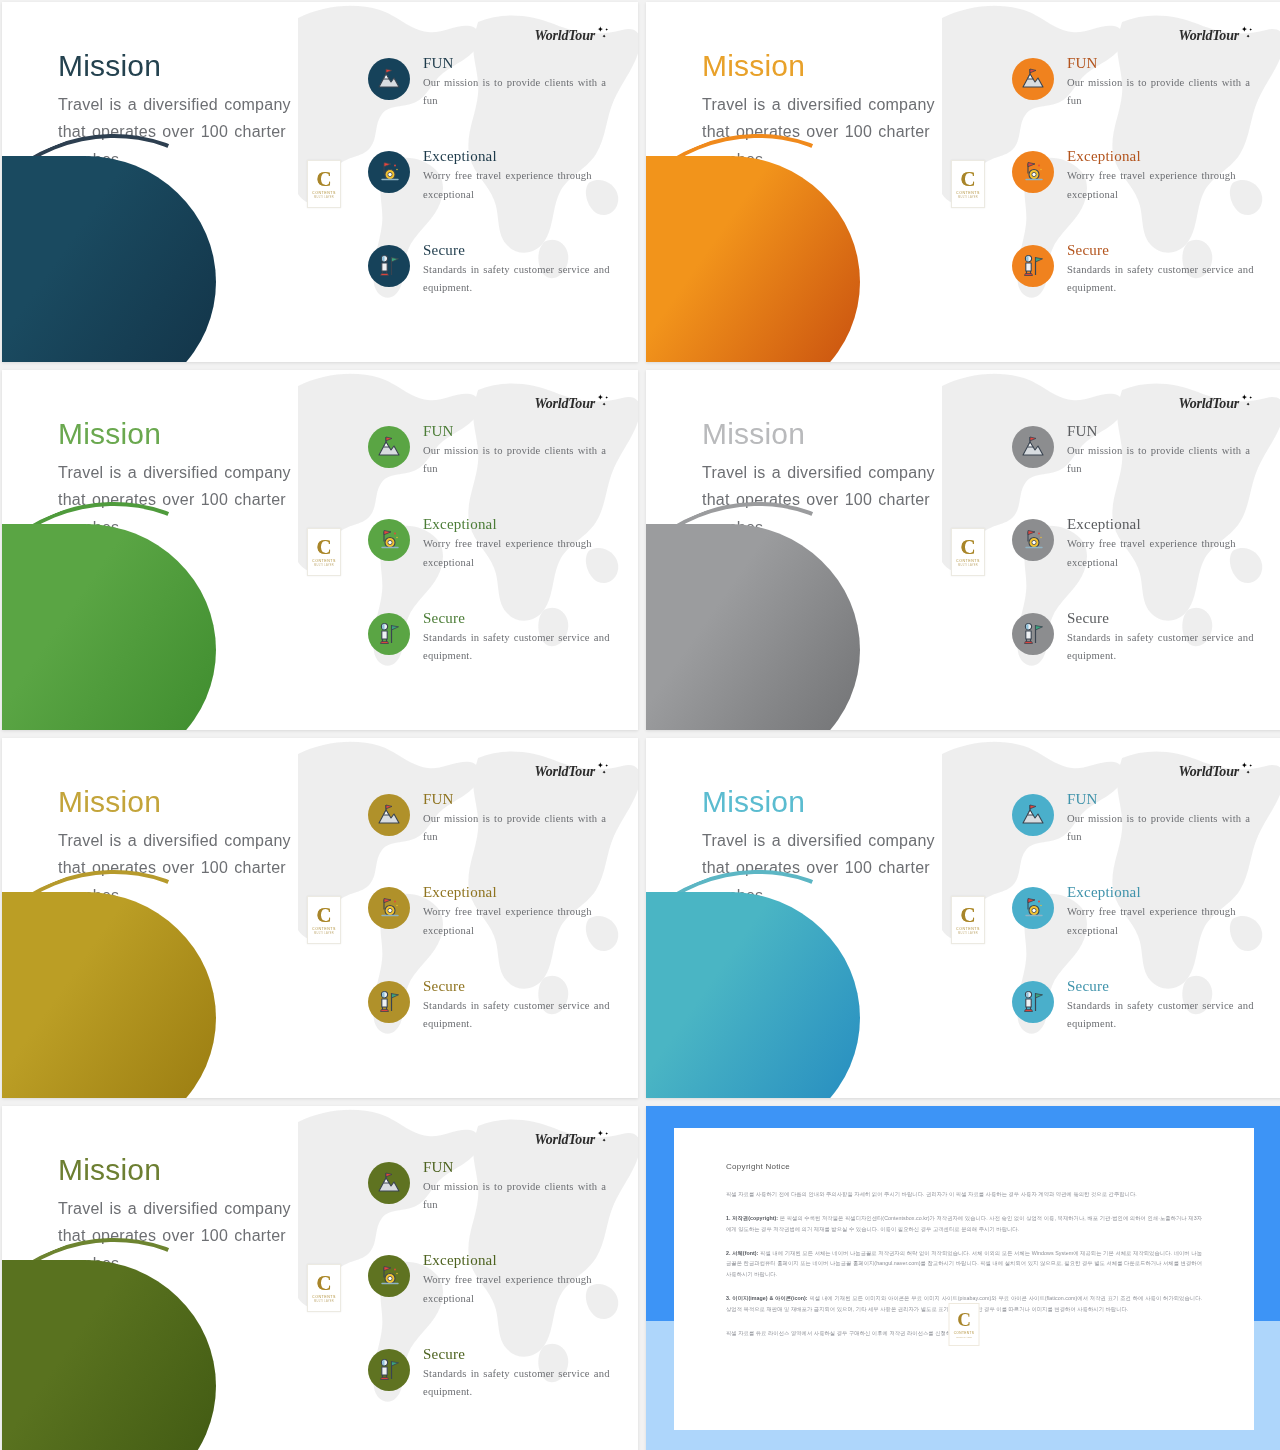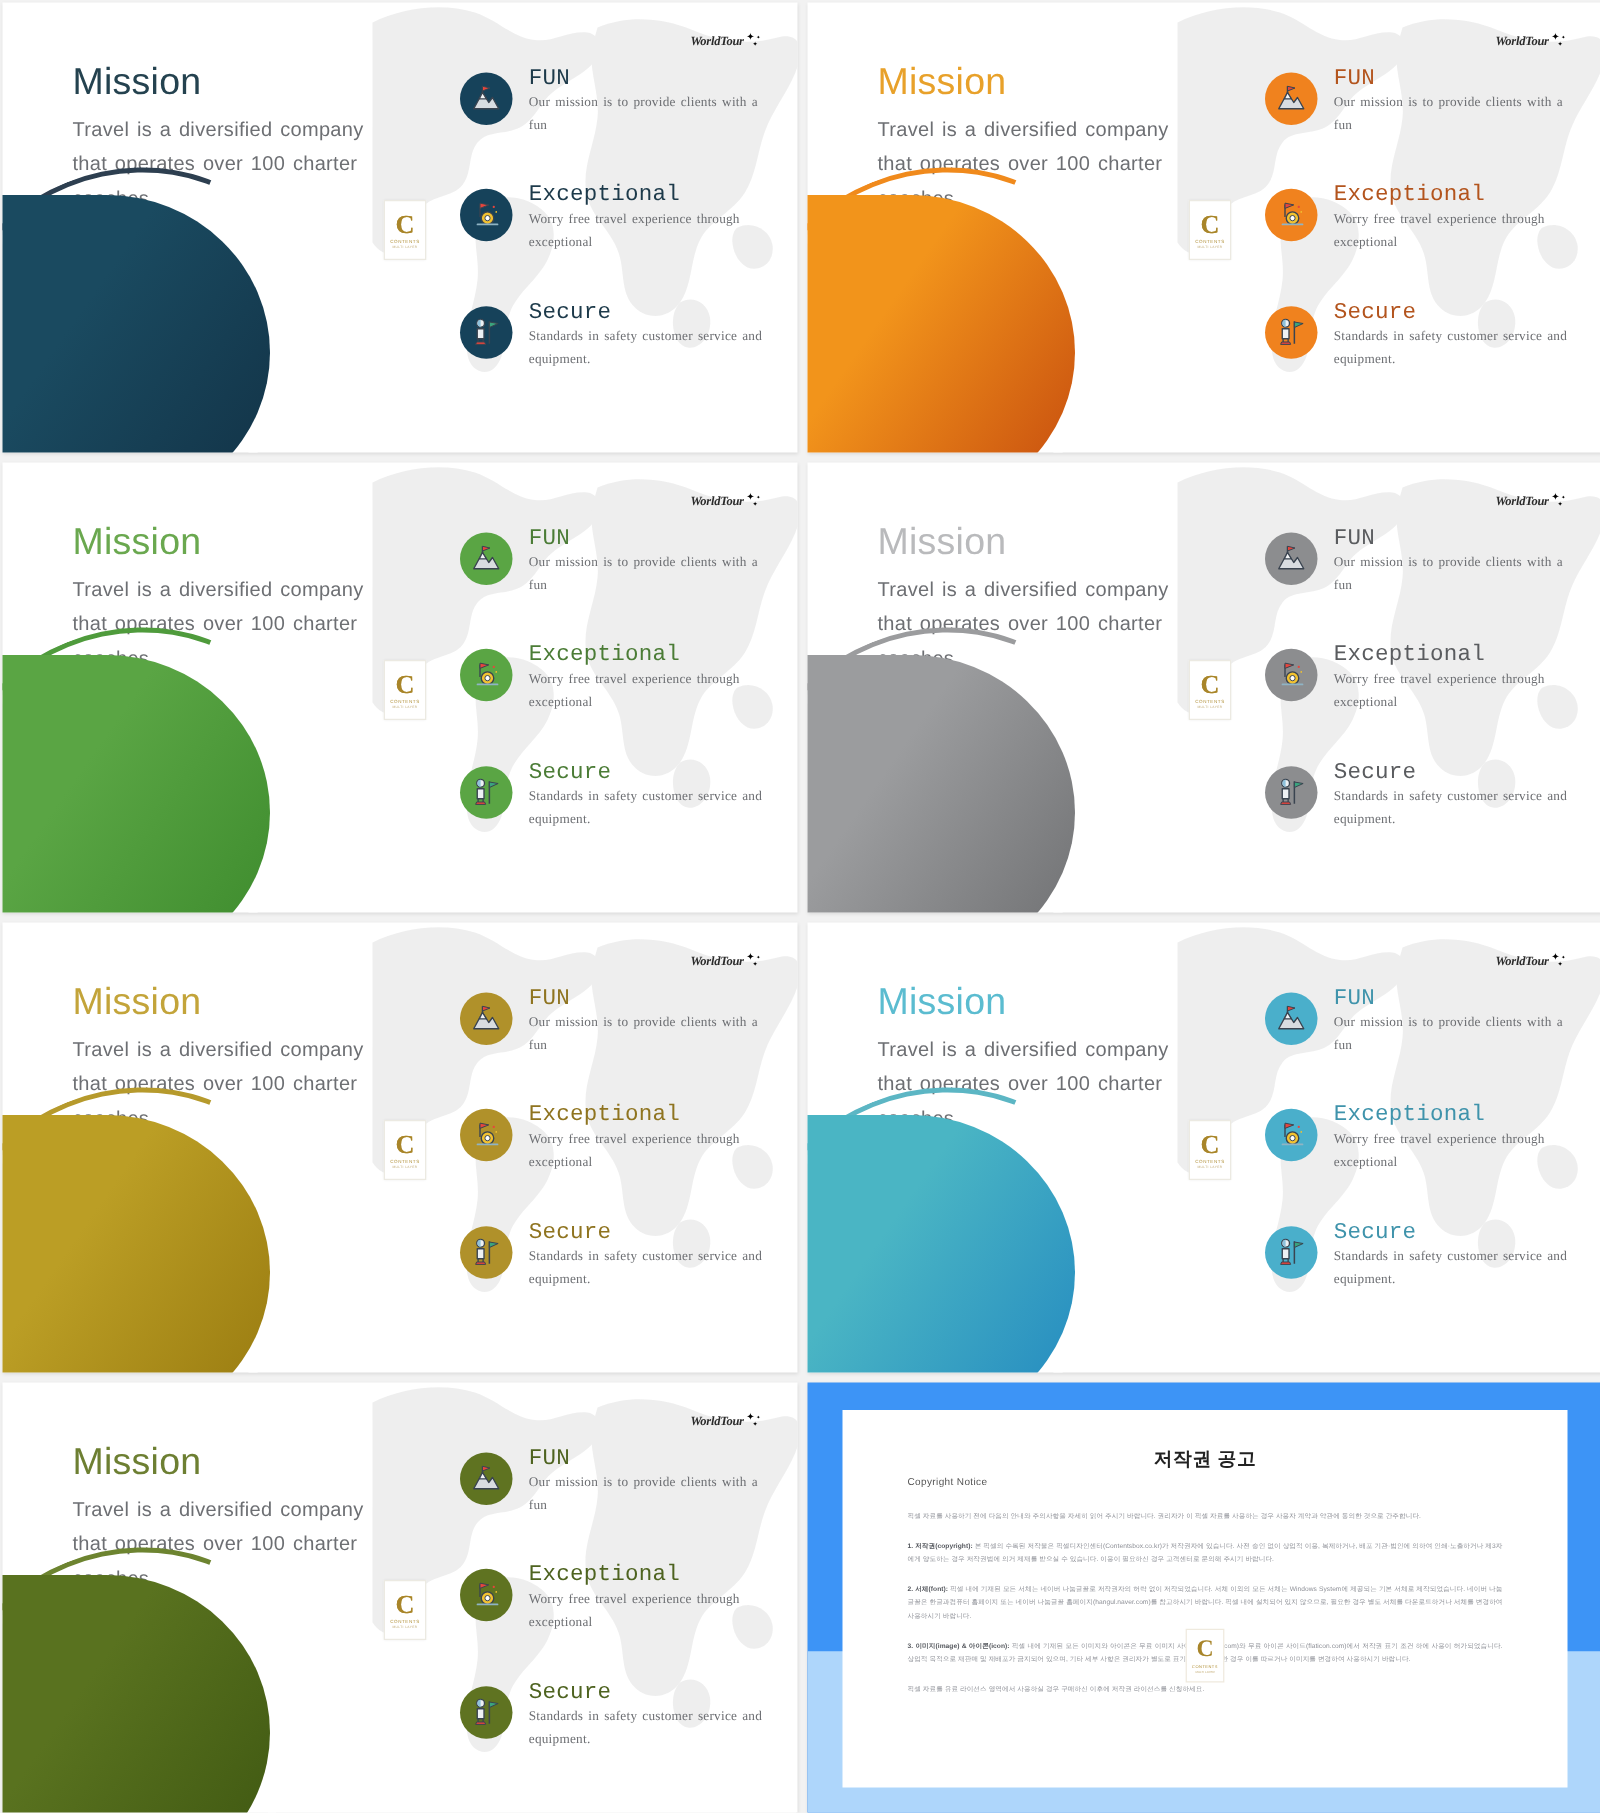--- a/index.html
+++ b/index.html
@@ -113,21 +113,21 @@
   
   .logo {
     position: absolute;
     right: 26px; top: 26px;
     display: flex; align-items: flex-start;
   }
   .logo .wordmark {
     font-family: "Liberation Serif", serif;
     font-style: italic;
     font-weight: bold;
-    font-size: 10px;
+    font-size: 14px;
     letter-spacing: -.2px;
     color: #2b2b2b;
   }
   .logo .sparkles { position: relative; width: 16px; height: 12px; margin-left: 1px; }
   .logo .sp { position: absolute; }
   .logo .sp.a { left: 1px; top: -2px; font-size: 8px; line-height: 8px; }
   .logo .sp.b { left: 9px; top: 0px; font-size: 4px; line-height: 4px; }
   .logo .sp.c { left: 6px; top: 6px; font-size: 5px; line-height: 5px; }
 
   
@@ -138,22 +138,22 @@
     flex: 0 0 auto;
     width: 42px; height: 42px;
     border-radius: 50%;
     position: relative;
     margin-right: 13px;
     margin-top: 4px;
   }
   .fico svg { position: absolute; left: 50%; top: 50%; transform: translate(-50%,-50%); }
   .ftxt { padding-top: 0px; }
   .ftitle {
-    font-family: Liberation Mono, monospace;
-    font-size: 18px;
+    font-family: Liberation Serif, serif;
+    font-size: 15px;
     line-height: 16px;
     letter-spacing: .2px;
   }
   .fdesc {
     font-family: "Liberation Serif", serif;
     font-size: 10.6px;
     line-height: 1.72;
     color: #6d6f73;
     margin-top: 2px;
     letter-spacing: .2px;
@@ -867,21 +867,20 @@
       <span class="ftxt">
         <span class="ftitle" style="color:#4e6320">Secure</span>
         <div class="fdesc">Standards in safety  customer service  and equipment.</div>
       </span>
     </div>
       </div>
   </div>
     <div class="slide cslide">
     <div class="cband"></div>
     <div class="cpaper">
-      <h1>저작권 공고</h1>
       <h2>Copyright Notice</h2>
       <p class="cpara first">픽셀 자료를 사용하기 전에 다음의 안내와 주의사항을 자세히 읽어 주시기 바랍니다. 권리자가 이 픽셀 자료를 사용하는 경우 사용자 계약과 약관에 동의한 것으로 간주합니다.</p>
       <p class="cpara"><b>1. 저작권(copyright):</b> 본 픽셀의 수록된 저작물은 픽셀디자인센터(Contentsbox.co.kr)가 저작권자에 있습니다. 사전 승인 없이 상업적 이용, 복제하거나, 배포 기관·법인에 의하여 인쇄·노출하거나 제3자에게 양도하는 경우 저작권법에 의거 제재를 받으실 수 있습니다. 이용이 필요하신 경우 고객센터로 문의해 주시기 바랍니다.</p>
       <p class="cpara"><b>2. 서체(font):</b> 픽셀 내에 기재된 모든 서체는 네이버 나눔글꼴로 저작권자의 허락 없이 저작되었습니다. 서체 이외의 모든 서체는 Windows System에 제공되는 기본 서체로 제작되었습니다. 네이버 나눔글꼴은 한글과컴퓨터 홈페이지 또는 네이버 나눔글꼴 홈페이지(hangul.naver.com)를 참고하시기 바랍니다. 픽셀 내에 설치되어 있지 않으므로, 필요한 경우 별도 서체를 다운로드하거나 서체를 변경하여 사용하시기 바랍니다.</p>
       <p class="cpara"><b>3. 이미지(image) &amp; 아이콘(icon):</b> 픽셀 내에 기재된 모든 이미지와 아이콘은 무료 이미지 사이트(pixabay.com)와 무료 아이콘 사이트(flaticon.com)에서 저작권 표기 조건 하에 사용이 허가되었습니다. 상업적 목적으로 재판매 및 재배포가 금지되어 있으며, 기타 세부 사항은 권리자가 별도로 표기하거나 지정한 경우 이를 따르거나 이미지를 변경하여 사용하시기 바랍니다.</p>
       <p class="cpara">픽셀 자료를 유료 라이선스 영역에서 사용하실 경우 구매하신 이후에 저작권 라이선스를 신청하세요.</p>
       <div class="cbadge">
         <span class="c">C</span>
         <span class="c1">CONTENTS</span>
         <span class="c2">MULTI LAYER</span>

